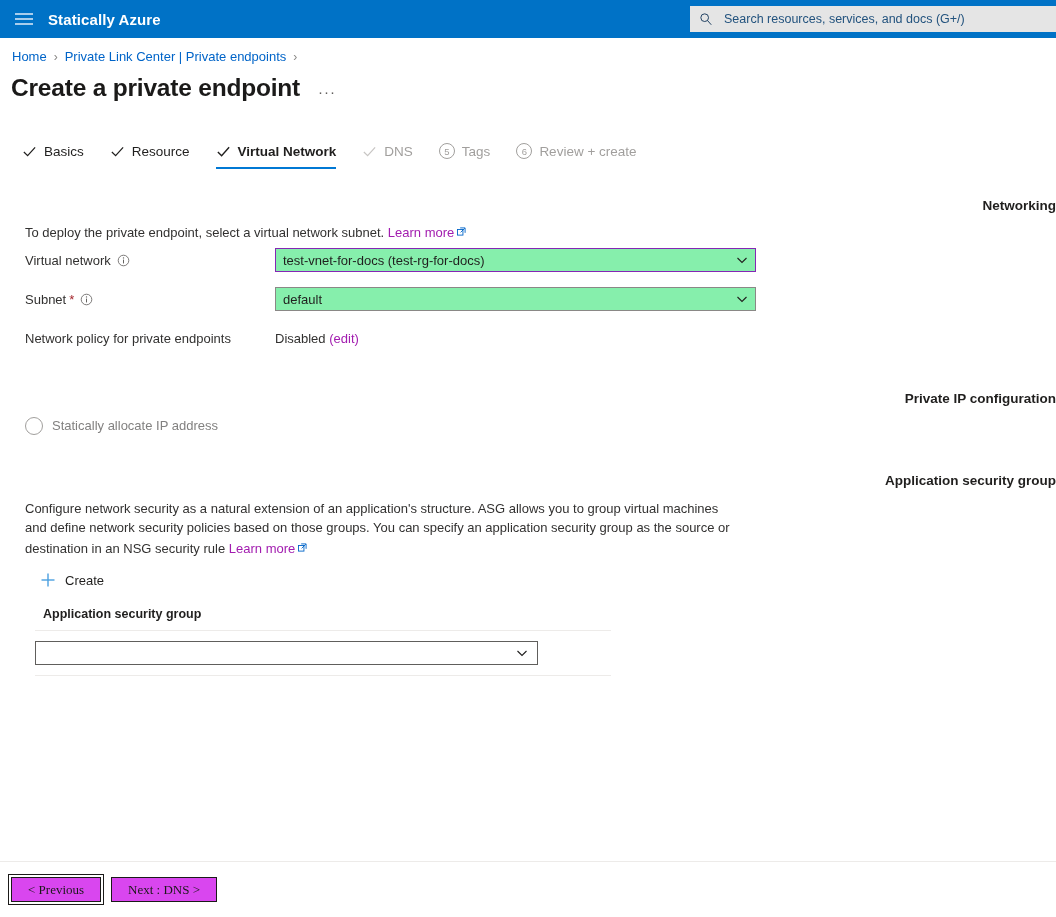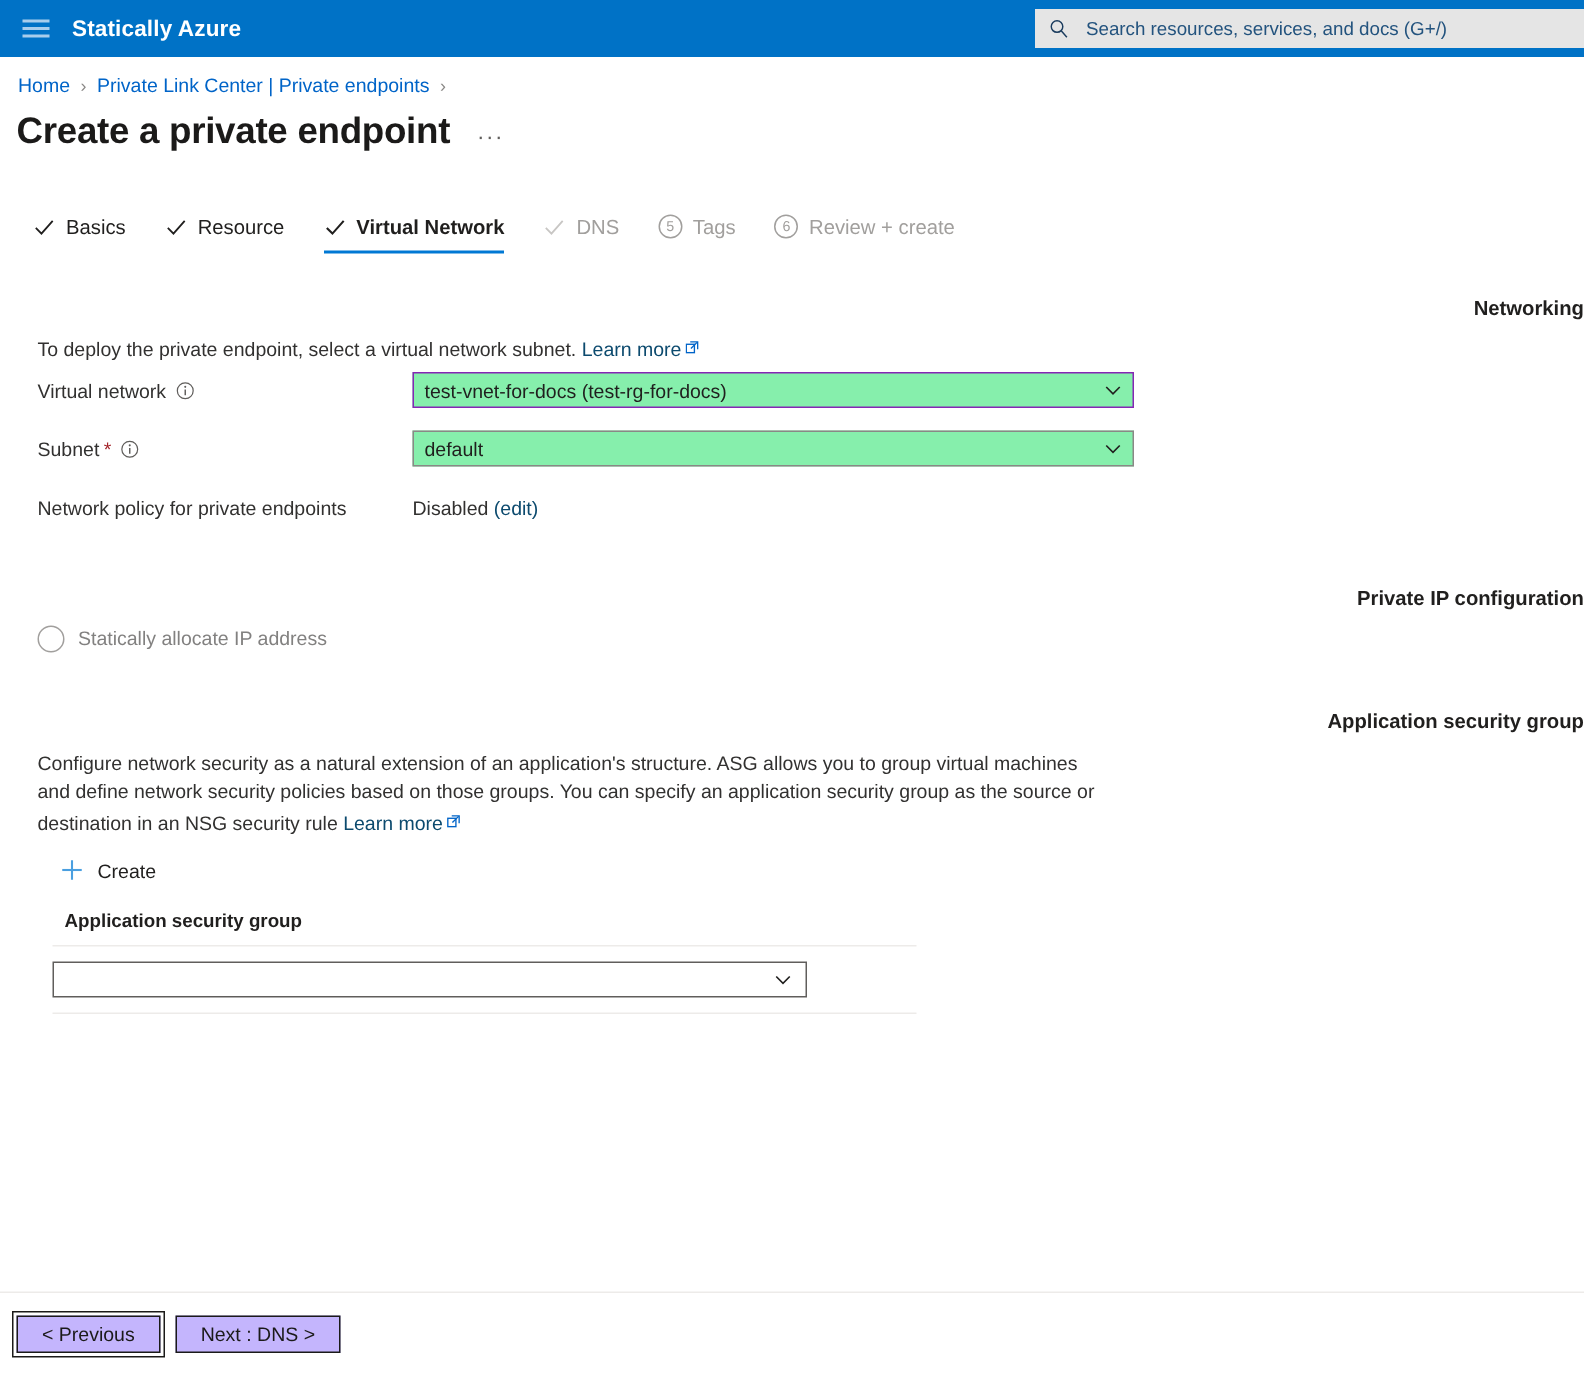--- a/index.html
+++ b/index.html
@@ -146,21 +146,21 @@
   }
   .section-head.spaced { margin-top: 41px; }
   .desc {
     font-size: 13px;
     color: #323130;
     margin-top: 11px;
     line-height: 1.5;
     max-width: 718px;
   }
   .link {
-    color: #0c4a6e;
+    color: #a21caf;
     text-decoration: none;
     cursor: pointer;
   }
   .ext-icon {
     display: inline-block;
     width: 9px; height: 9px;
     margin-left: 3px;
     vertical-align: 1px;
   }
 
@@ -277,22 +277,22 @@
     left: 0; bottom: 0;
     width: 1056px; height: 56px;
     border-top: 1px solid #edebe9;
     background: #fff;
     display: flex; align-items: center;
     padding-left: 11px;
     gap: 10px;
   }
   .btn {
     border: 1px solid #1b1a19;
-    background: #c4b5fd;
-    font-family: Liberation Sans, sans-serif;
+    background: #d946ef;
+    font-family: Liberation Serif, serif;
     font-size: 13px;
     color: #1b1a19;
     height: 25px;
     padding: 0 16px;
     cursor: pointer;
   }
   .btn.focused {
     outline: 1px solid #1b1a19;
     outline-offset: 2px;
   }

